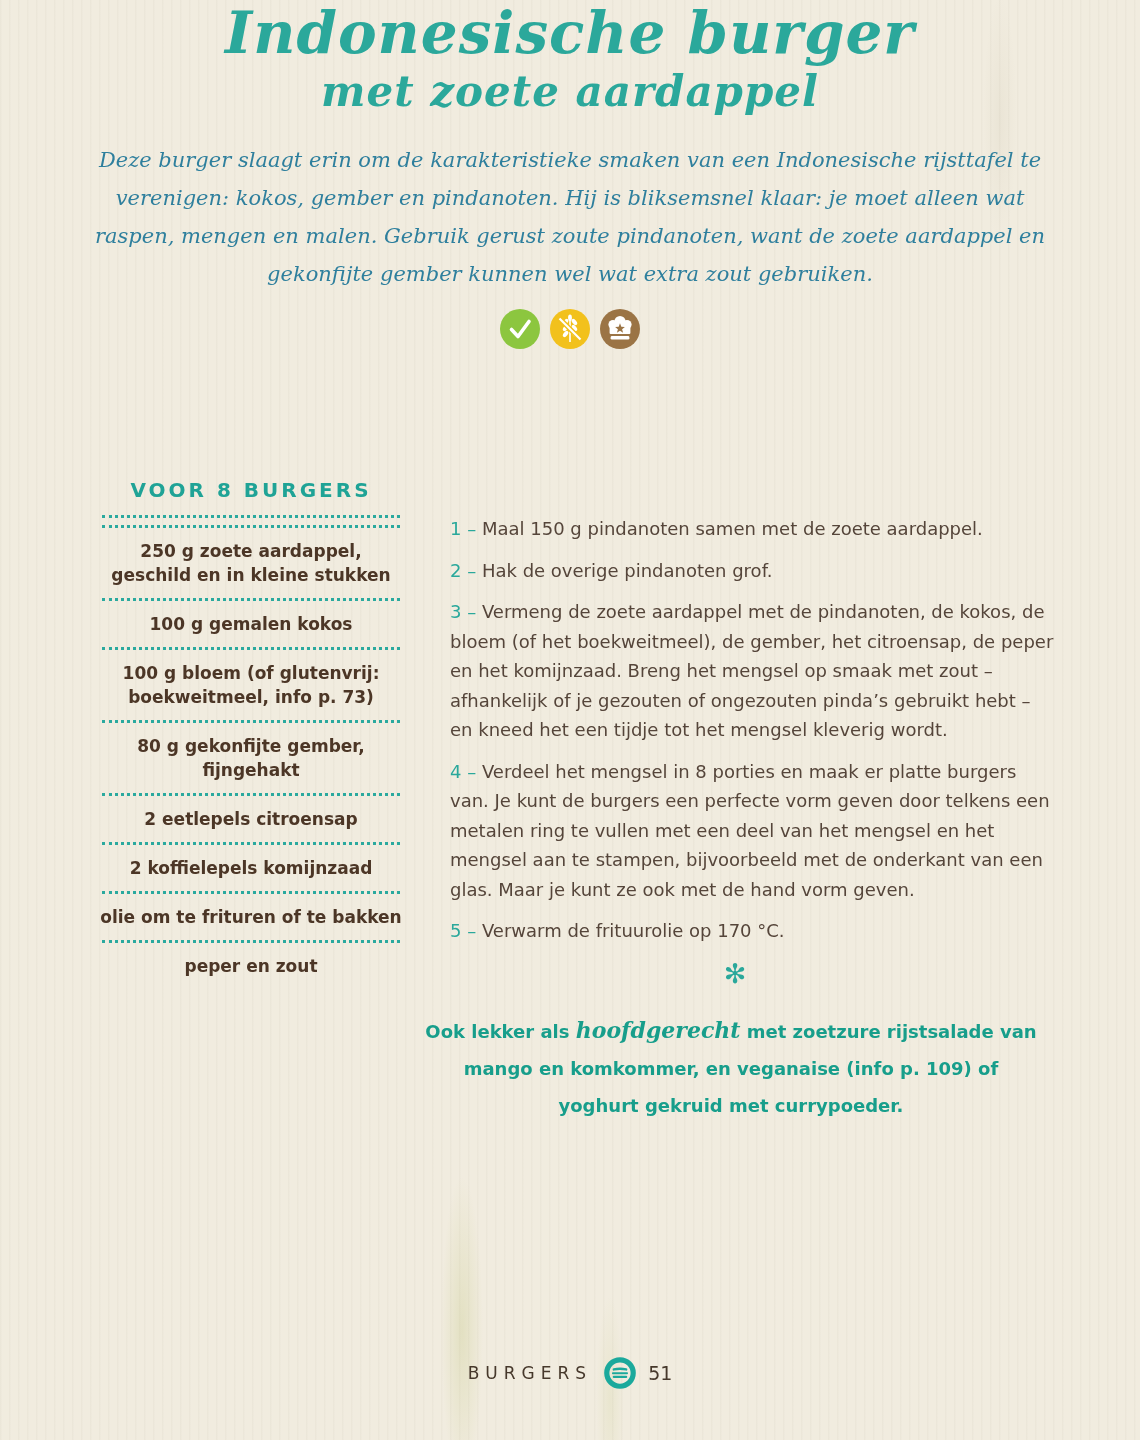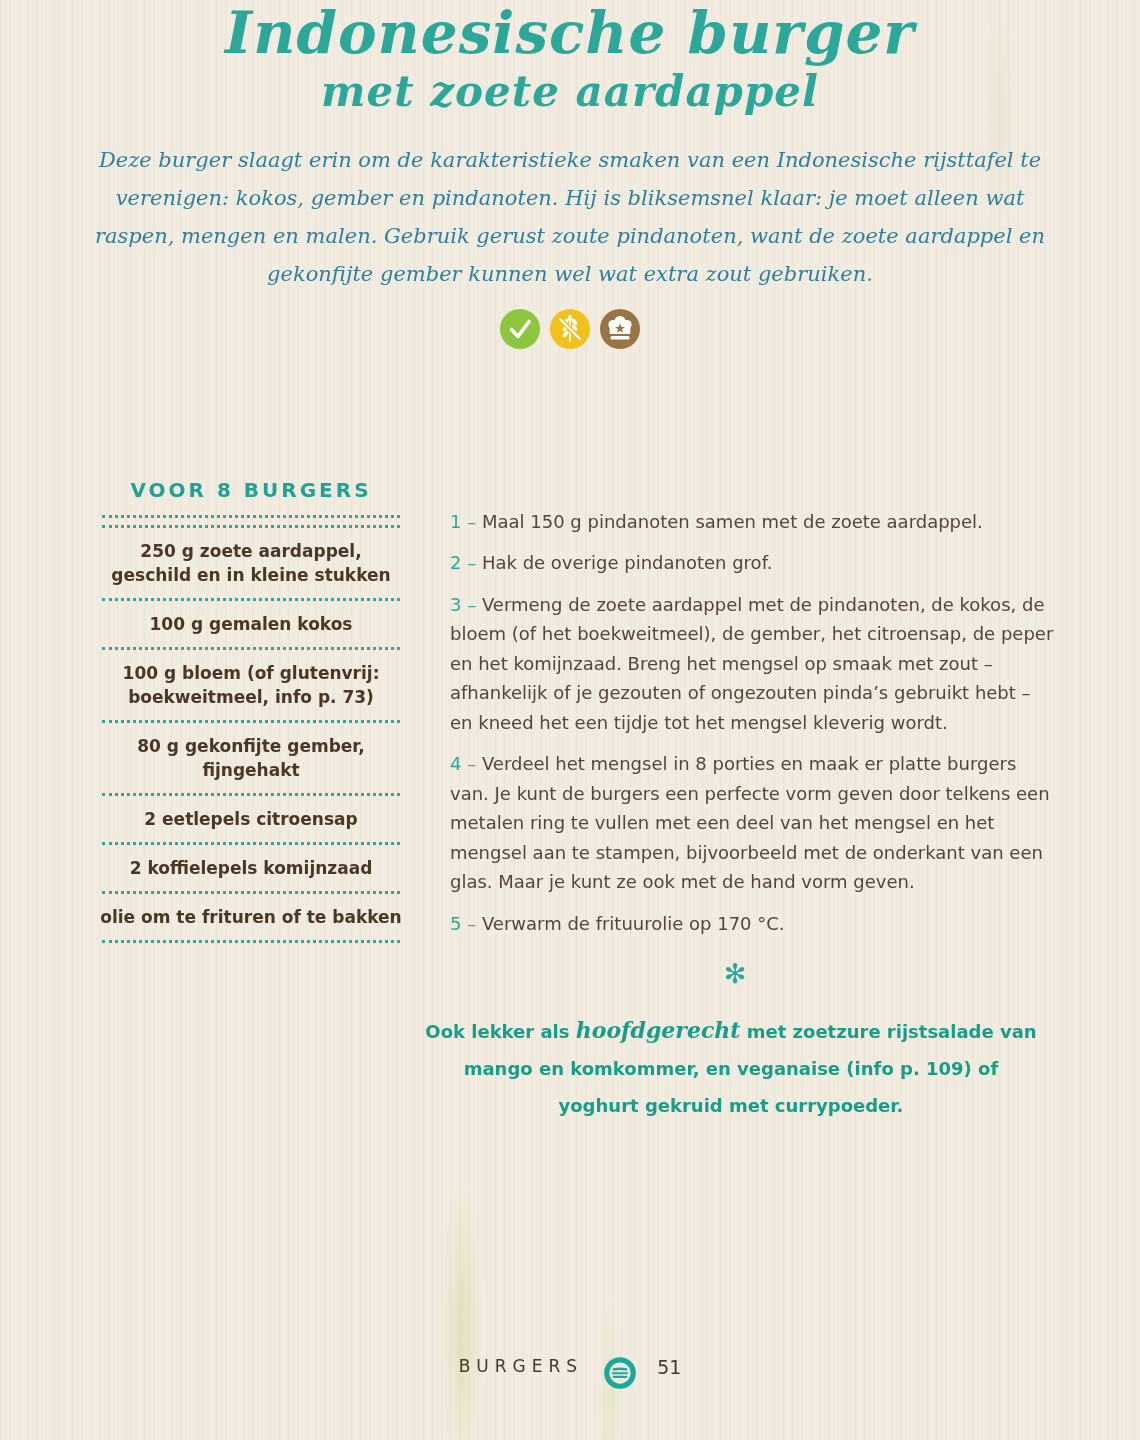--- a/index.html
+++ b/index.html
@@ -34,21 +34,21 @@
     font-family: "DejaVu Serif", serif; font-style: italic;
     font-size: 21px; line-height: 38px; color: #2e7f9d; text-align: center;
   }
 
   
   .badges { margin-top: 16px; display: flex; justify-content: center; align-items: center; gap: 10px; }
   .badge { width: 40px; height: 40px; display: inline-block; }
   .badge svg { display: block; width: 40px; height: 40px; }
 
   
-  .columns { position: absolute; top: 478px; left: 100px; display: flex; align-items: flex-end; gap: 36px; }
+  .columns { position: absolute; top: 478px; left: 100px; display: flex; align-items: center; gap: 36px; }
 
   .ingredients { width: 302px; text-align: center; }
   .ing-heading {
     margin: 0; font-size: 20px; font-weight: bold; letter-spacing: 3px;
     color: #1fa396; padding-bottom: 6px;
   }
   .sep { border-top: 3px dotted #2aa99e; margin: 7px 2px; height: 0; }
   .ing { font-size: 17px; font-weight: bold; line-height: 24px; color: #4c3626; padding: 4px 0; }
 
   .steps { width: 628px; font-size: 18px; line-height: 29.5px; color: #55453a; }
@@ -64,21 +64,21 @@
     position: absolute; top: 1012px; left: 422px; width: 618px; margin: 0;
     text-align: center; font-size: 18px; font-weight: bold; line-height: 37px; color: #179e8b;
   }
   .serving .script {
     font-family: "DejaVu Serif", serif; font-style: italic; font-size: 22px;
   }
 
   
   .footer {
     position: absolute; left: 0; right: 0; bottom: 50px;
-    display: flex; justify-content: center; gap: 20px;
+    display: flex; justify-content: center; align-items: center; gap: 11px;
     color: #46382b;
     margin-top: 46px;
   }
   .chapter { font-size: 17px; letter-spacing: 6px; }
   .pagenum { font-size: 19px; }
   .burger-icon svg { display: block; width: 34px; height: 34px; }
 </style>
 </head>
 <body>
 
@@ -142,20 +142,21 @@
       <div class="ing">100 g bloem (of glutenvrij: boekweitmeel, info p. 73)</div>
       <div class="sep"></div>
       <div class="ing">80 g gekonfijte gember, fijngehakt</div>
       <div class="sep"></div>
       <div class="ing">2 eetlepels citroensap</div>
       <div class="sep"></div>
       <div class="ing">2 koffielepels komijnzaad</div>
       <div class="sep"></div>
       <div class="ing">olie om te frituren of te bakken</div>
       <div class="sep"></div>
+      <div class="ing">peper en zout</div>
     </aside>
 
     <section class="steps">
       <p class="step"><span class="num">1 –</span> <span>Maal 150 g pindanoten samen met de zoete aardappel.</span></p>
       <p class="step"><span class="num">2 –</span> <span>Hak de overige pindanoten grof.</span></p>
       <p class="step"><span class="num">3 –</span> <span>Vermeng de zoete aardappel met de pindanoten, de kokos, de bloem (of het boekweitmeel), de gember, het citroensap, de peper en het komijnzaad. Breng het mengsel op smaak met zout – afhankelijk of je gezouten of ongezouten pinda’s gebruikt hebt – en kneed het een tijdje tot het mengsel kleverig wordt.</span></p>
       <p class="step"><span class="num">4 –</span> <span>Verdeel het mengsel in 8 porties en maak er platte burgers van. Je kunt de burgers een perfecte vorm geven door telkens een metalen ring te vullen met een deel van het mengsel en het mengsel aan te stampen, bijvoorbeeld met de onderkant van een glas. Maar je kunt ze ook met de hand vorm geven.</span></p>
       <p class="step"><span class="num">5 –</span> <span>Verwarm de frituurolie op 170 °C.</span></p>
     </section>
 

